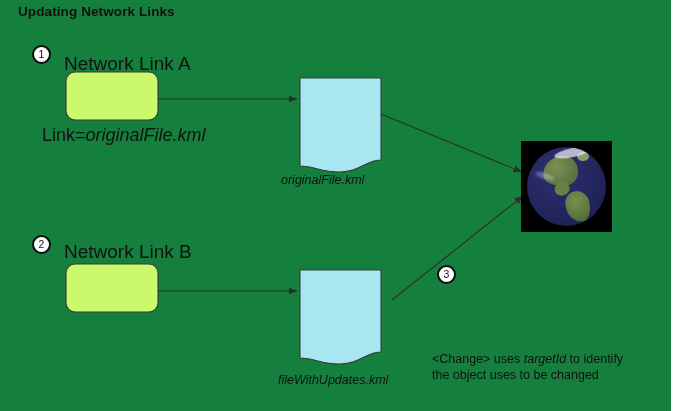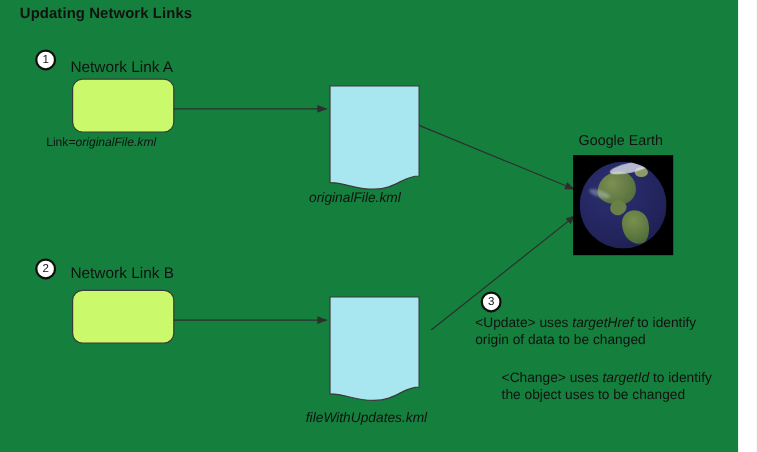--- a/index.html
+++ b/index.html
@@ -31,41 +31,41 @@
     line-height: 1.25;
   }
   #diagram-title {
     left: 18px;
     top: 4px;
     font-size: 13.5px;
     font-weight: bold;
     letter-spacing: 0.1px;
   }
   .node-title {
-    font-size: 14px;
+    font-size: 19px;
   }
   #label-link-a-title { left: 64px; top: 52px; }
   #label-link-b-title { left: 64px; top: 240px; }
   #label-google-earth { left: 526px; top: 120px; font-size: 13px; }
   .link-caption {
-    font-size: 11px;
+    font-size: 18px;
   }
   #caption-link-a { left: 42px; top: 124px; }
   #caption-link-b { left: 42px; top: 316px; }
   .doc-caption {
     font-size: 12.5px;
     font-style: italic;
   }
   #caption-doc-a { left: 281px; top: 173px; }
   #caption-doc-b { left: 278px; top: 373px; }
   .note-line {
     font-size: 12.5px;
   }
   #note-update { left: 432px; top: 286px; }
-  #note-change { left: 432px; top: 336px; margin-left: 24px; }
+  #note-change { left: 432px; top: 352px; }
   .it { font-style: italic; }
   .marker-num {
     position: absolute;
     width: 19px;
     height: 19px;
     border: 2px solid #0d0d0d;
     border-radius: 50%;
     box-sizing: border-box;
     background: #ffffff;
     font-size: 10.5px;
@@ -187,19 +187,17 @@
   <div class="marker-num" id="marker-2">2</div>
   <div class="marker-num" id="marker-3">3</div>
 
   <div class="txt node-title" id="label-link-a-title">Network Link A</div>
   <div class="txt link-caption" id="caption-link-a"><span>Link=</span><span class="it">originalFile.kml</span></div>
   <div class="txt doc-caption" id="caption-doc-a">originalFile.kml</div>
 
   <div class="txt node-title" id="label-link-b-title">Network Link B</div>
   <div class="txt doc-caption" id="caption-doc-b">fileWithUpdates.kml</div>
 
-  <div class="txt" id="label-google-earth">Google Earth</div>
-
-  <div class="txt note-line" id="note-update"><span>&lt;Update&gt;</span><span> uses </span><span class="it">targetHref</span><span> to identify</span><br><span>origin of data to be changed</span></div>
+
 
   <div class="txt note-line" id="note-change"><span>&lt;Change&gt;</span><span> uses </span><span class="it">targetId</span><span> to identify</span><br><span>the object uses to be changed</span></div>
 
 </div>
 
 </body></html>

